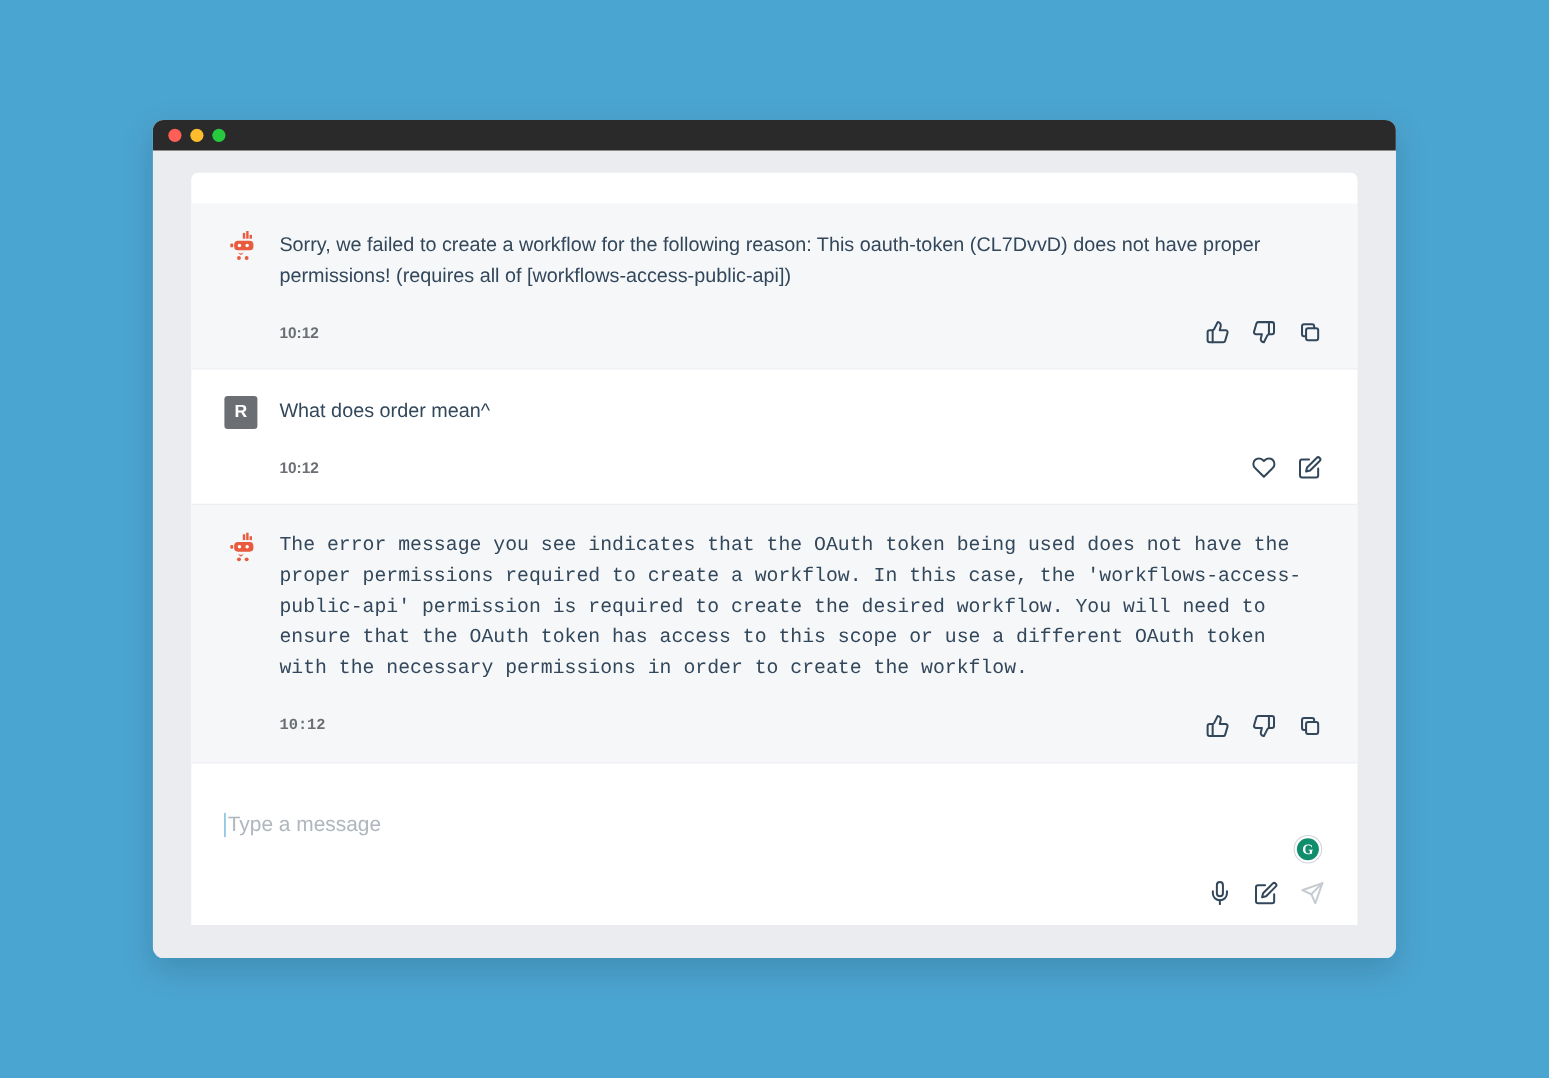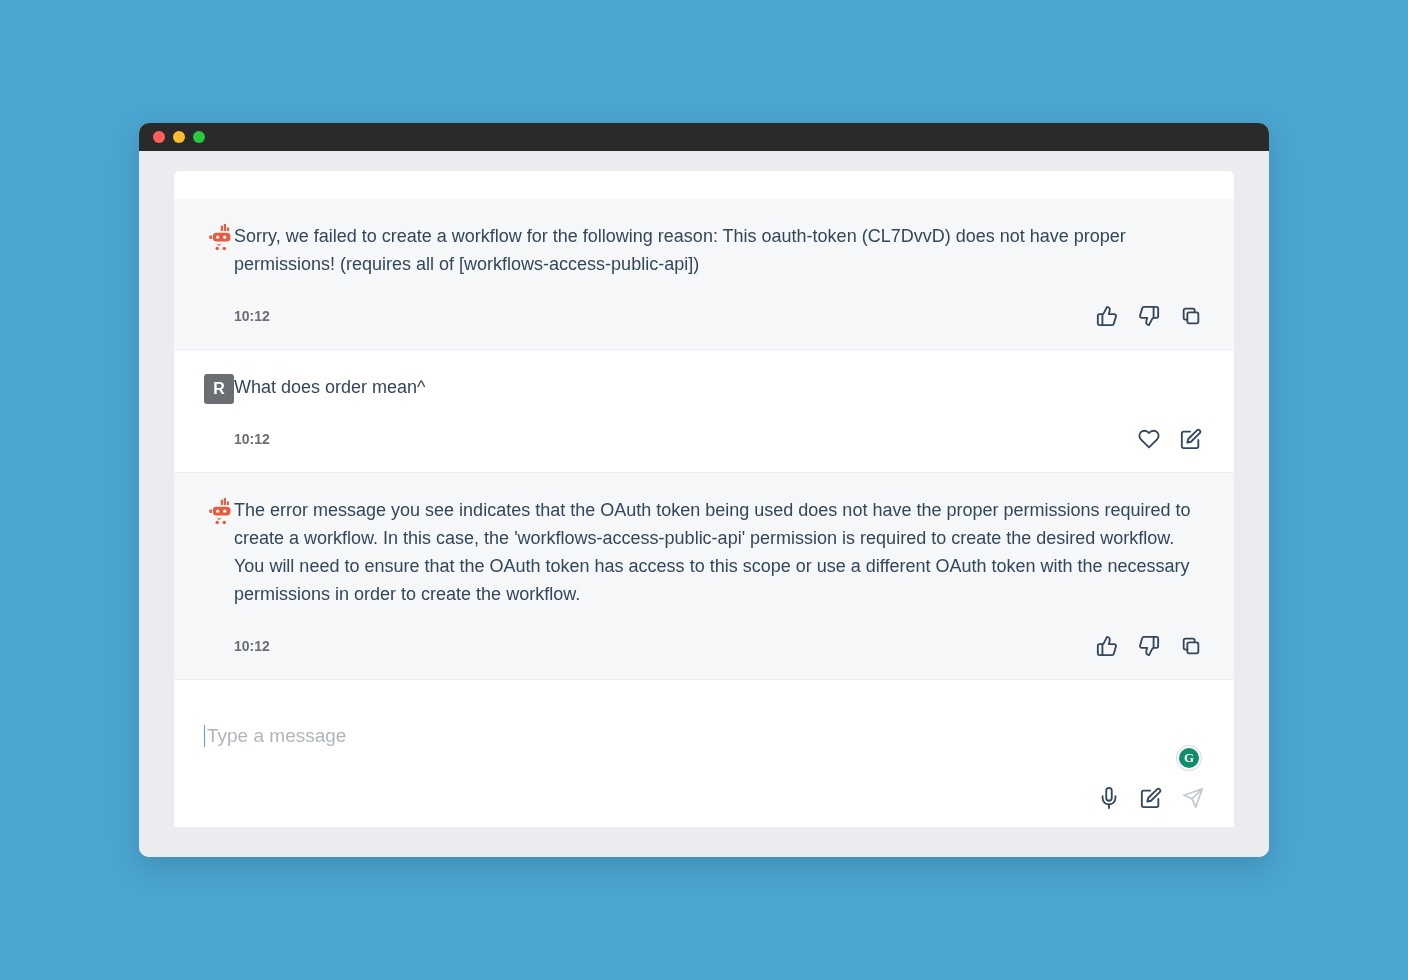--- a/index.html
+++ b/index.html
@@ -40,20 +40,21 @@
       border-radius: 6px 6px 0 0;
       overflow: hidden;
     }
     .top-blank {
       height: 28px;
       background: #fff;
     }
     .message {
       display: flex;
       padding: 24px 30px 20px;
+      gap: 20px;
       border-bottom: 1px solid #eaecef;
     }
     .message.bot { background: #f5f7f9; }
     .message.user { background: #fff; }
     .avatar {
       width: 30px;
       height: 30px;
       flex-shrink: 0;
       display: flex;
       align-items: center;
@@ -230,21 +231,21 @@
                 <svg viewBox="0 0 24 24" fill="none" stroke-width="2" stroke-linecap="round" stroke-linejoin="round">
                     <path d="M11 4H4a2 2 0 0 0-2 2v14a2 2 0 0 0 2 2h14a2 2 0 0 0 2-2v-7"></path>
                     <path d="M18.5 2.5a2.121 2.121 0 0 1 3 3L12 15l-4 1 1-4 9.5-9.5z"></path>
                   </svg>
               </button>
             </div>
           </div>
         </div>
       </div>
 
-      <div class="message bot" style="border-bottom:none;">
+      <div class="message bot" style="border-bottom:none;font-family:Liberation Mono, monospace;">
         <div class="avatar bot-avatar">
           <svg viewBox="0 0 32 32" fill="none">
             <g fill="#e85b3f">
               <rect x="18" y="2" width="2.5" height="6"></rect>
               <rect x="21.5" y="0" width="2.5" height="8"></rect>
               <rect x="25" y="4" width="2.5" height="4"></rect>
               <rect x="9" y="10" width="20" height="10" rx="4"></rect>
               <rect x="5" y="13" width="3" height="4" rx="1"></rect>
               <path d="M13 22 Q16 25 19 22 L19 22 Q16 28 13 22 Z"></path>
               <circle cx="14" cy="28" r="2"></circle>

